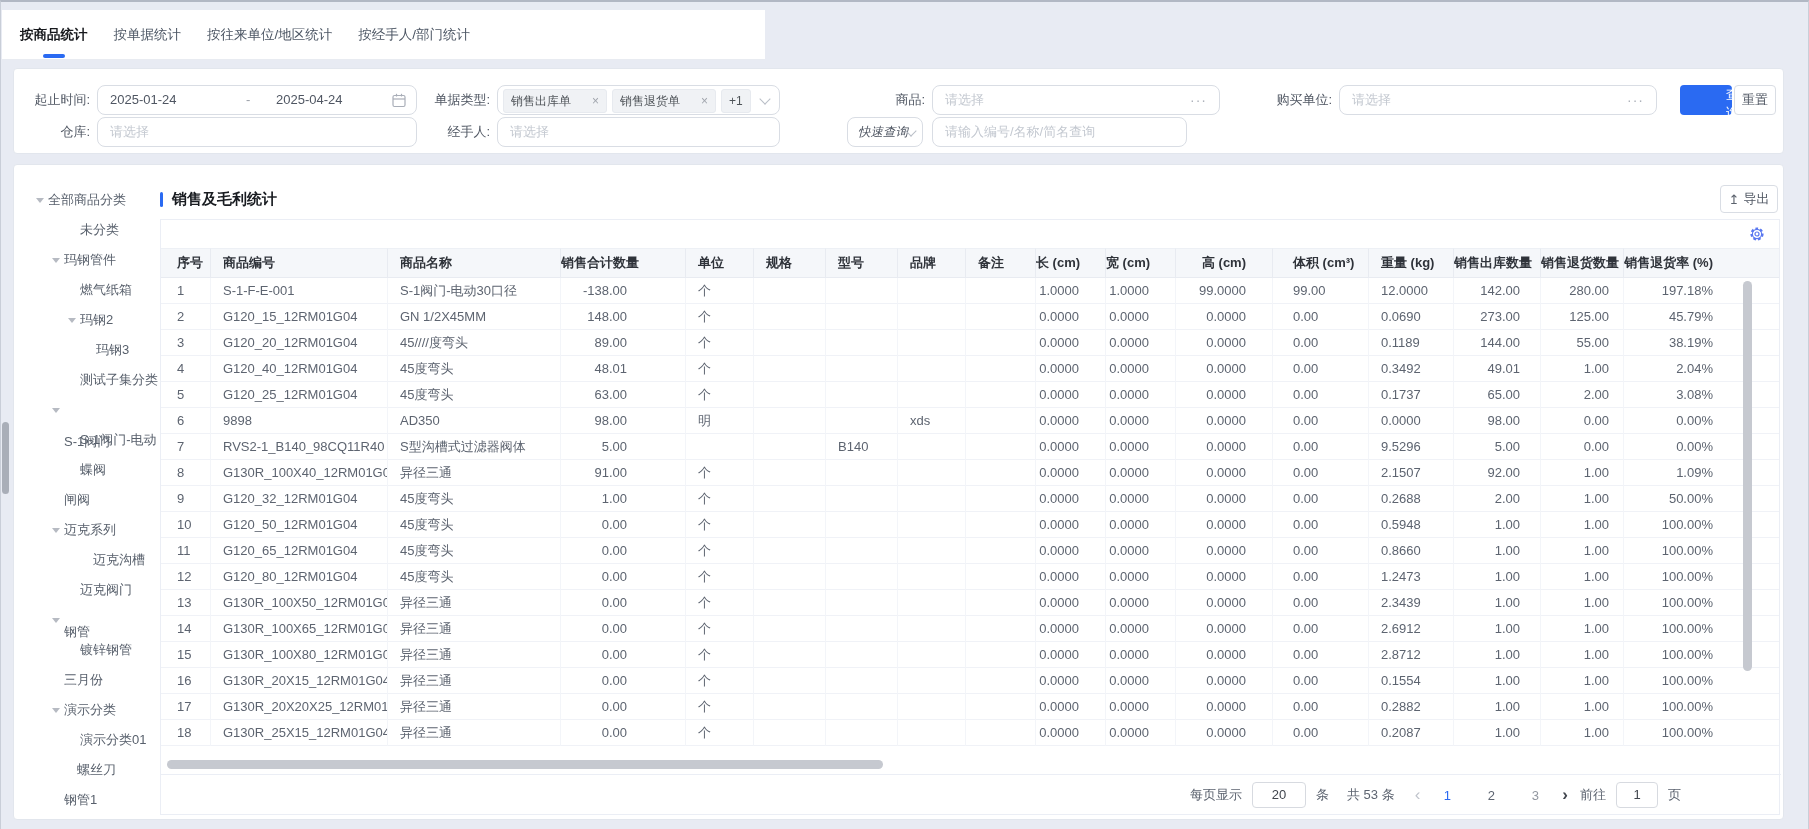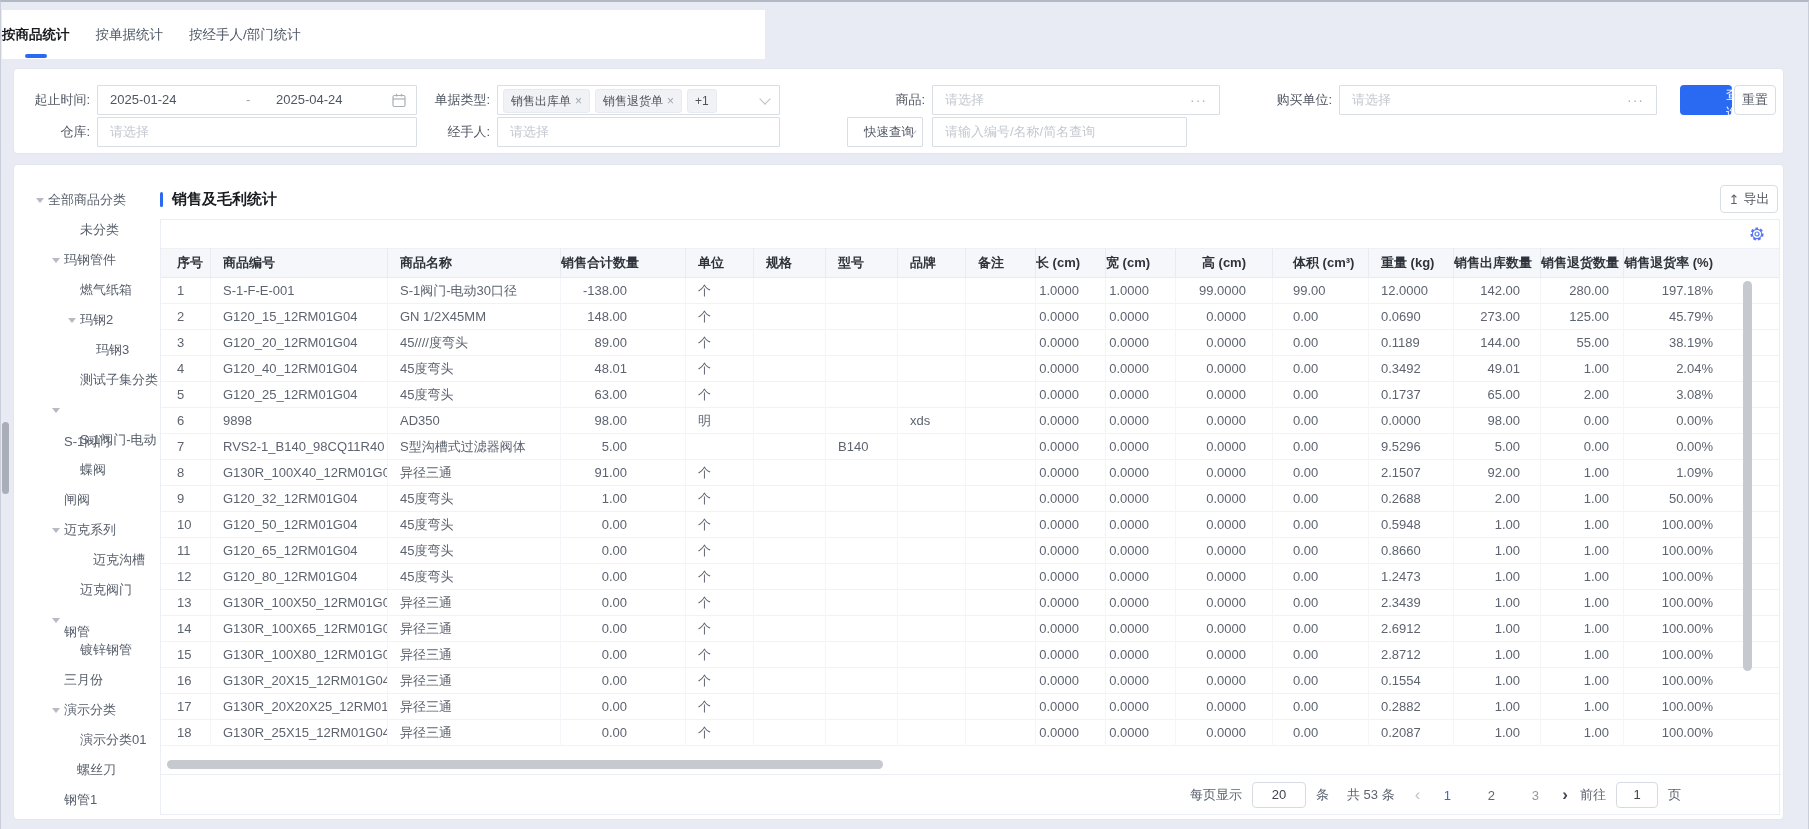--- a/index.html
+++ b/index.html
@@ -1,34 +1,34 @@
 <!DOCTYPE html>
 <html><head>
 <meta charset="utf-8">
 <style>
   html,body{margin:0;padding:0;background:#d7dbe4;font-family:"Liberation Sans","DejaVu Sans",sans-serif;}
   .window{position:relative;width:1807px;height:827px;background:#e8ebf3;border:1px solid #c9ced8;border-top:2px solid #b2b8c4;overflow:hidden;box-sizing:content-box;}
   
   .tabbar{position:absolute;left:1px;top:8px;width:763px;height:49px;background:#fff;border-bottom:1px solid #e8ebf1;}
-  .tabs{display:flex;align-items:center;height:100%;padding-left:0;gap:26px;}
+  .tabs{display:flex;align-items:center;height:100%;padding-left:18px;gap:26px;}
   .tab{position:relative;height:100%;display:flex;align-items:center;font-size:13.5px;color:#4b5563;cursor:pointer;white-space:nowrap;}
   .tab.active{color:#17191d;font-weight:700;}
   .tab.active::after{content:"";position:absolute;bottom:1px;left:50%;transform:translateX(-50%);width:22px;height:4px;border-radius:2px;background:#2a6af2;}
   
   .filter-card{position:absolute;left:12px;top:66px;width:1771px;height:86px;background:#fff;border:1px solid #e2e6ed;border-radius:4px;box-sizing:border-box;}
   .flabel{position:absolute;height:30px;line-height:30px;font-size:13px;color:#4f5662;text-align:right;white-space:nowrap;}
-  .fbox{position:absolute;height:30px;background:#fff;border:1px solid #d9dde4;border-radius:1px;box-sizing:border-box;font-size:13px;color:#4f5662;}
+  .fbox{position:absolute;height:30px;background:#fff;border:1px solid #d9dde4;border-radius:8px;box-sizing:border-box;font-size:13px;color:#4f5662;}
   .fbox .val{position:absolute;top:0;line-height:28px;white-space:nowrap;}
   .ph{color:#c3c8d0;}
   .sep{color:#9aa0a8;}
   .suffix-dots{position:absolute;right:12px;top:0;line-height:28px;color:#aeb3bb;letter-spacing:1px;font-size:14px;}
   .chev{position:absolute;right:10px;top:9px;width:7px;height:7px;border-right:1.5px solid #b9bec7;border-bottom:1.5px solid #b9bec7;transform:rotate(45deg);}
   .cal{position:absolute;right:10px;top:7px;}
   .tagwrap{position:absolute;left:5px;top:3px;display:flex;gap:5px;align-items:center;}
-  .tag{display:inline-flex;align-items:center;gap:4px;height:22px;padding:0 7px;background:#f0f2f5;border:1px solid #e7eaef;border-radius:3px;font-size:12px;color:#4e5358;white-space:nowrap;}
+  .tag{display:inline-flex;align-items:center;gap:21px;height:22px;padding:0 7px;background:#f0f2f5;border:1px solid #e7eaef;border-radius:3px;font-size:12px;color:#4e5358;white-space:nowrap;}
   .tag i{font-style:normal;}
   .tag b{font-weight:400;color:#a0a5ad;font-size:12px;cursor:pointer;}
   .btn-primary{position:absolute;height:30px;background:#2a6af2;border:none;border-radius:4px;color:#fff;font-size:13px;cursor:pointer;font-family:inherit;}
   .btn-plain{position:absolute;height:30px;background:#fff;border:1px solid #d9dde4;border-radius:4px;color:#4f5662;font-size:13px;cursor:pointer;font-family:inherit;}
   
   .content-card{position:absolute;left:12px;top:162px;width:1771px;height:656px;background:#fff;border:1px solid #e2e6ed;border-radius:4px;box-sizing:border-box;}
   
   .tree-item{position:absolute;height:30px;line-height:30px;font-size:13px;color:#58606c;white-space:nowrap;cursor:pointer;}
   .tri{position:absolute;top:13px;width:0;height:0;border-left:4px solid transparent;border-right:4px solid transparent;border-top:5px solid #b6bac2;}
   
@@ -68,20 +68,21 @@
 </style>
 </head>
 <body>
 
 <div class="window">
 
   <div class="tabbar">
     <div class="tabs" id="tabs">
         <div class="tab active">按商品统计</div>
         <div class="tab">按单据统计</div>
+        <div class="tab">按往来单位/地区统计</div>
         <div class="tab">按经手人/部门统计</div>
       </div>
   </div>
 
   <div class="filter-card">
 
     <div class="flabel" style="left:12px;top:16px;width:64px;">起止时间:</div>
     <div class="fbox" style="left:83px;top:16px;width:320px;">
       <span class="val" style="left:12px;">2025-01-24</span>
       <span class="val sep" style="left:148px;">-</span>
@@ -131,21 +132,21 @@
     <div class="fbox" style="left:83px;top:48px;width:320px;">
       <span class="val ph" style="left:12px;">请选择</span>
     </div>
 
     <div class="flabel" style="left:408px;top:48px;width:68px;">经手人:</div>
     <div class="fbox" style="left:483px;top:48px;width:283px;">
       <span class="val ph" style="left:12px;">请选择</span>
     </div>
 
     <div class="fbox" style="left:833px;top:48px;width:76px;">
-      <span class="val" style="left:16px;font-size:12.5px;">快速查询</span>
+      <span class="val" style="left:10px;font-size:12.5px;font-style:italic;">快速查询</span>
       <span class="chev" style="right:7px;"></span>
     </div>
     <div class="fbox" style="left:918px;top:48px;width:255px;">
       <span class="val ph" style="left:12px;">请输入编号/名称/简名查询</span>
     </div>
   </div>
 
   <div class="content-card">
     <div id="tree">
         <div class="tree-item" style="top: 20px; left: 0px; width: 146px;">

